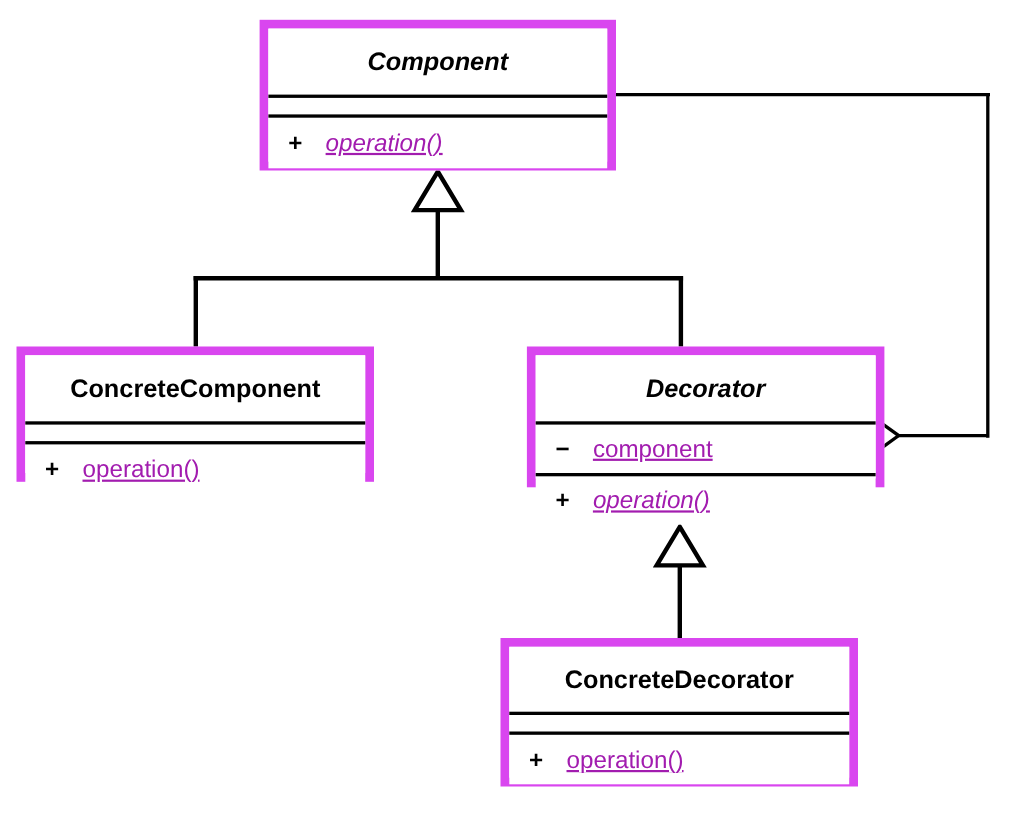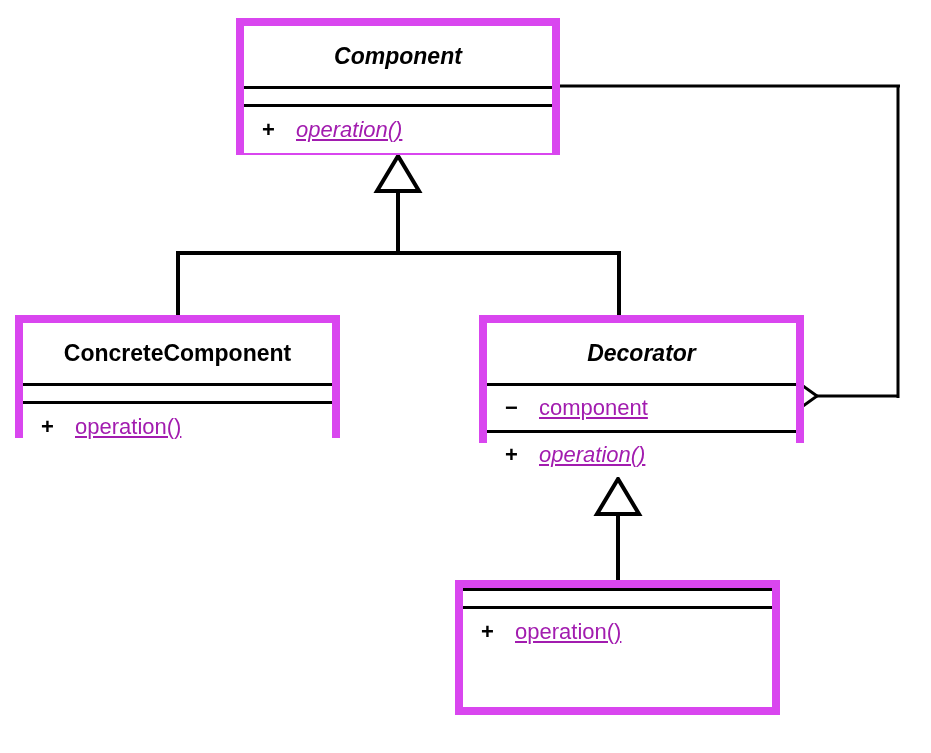--- a/index.html
+++ b/index.html
@@ -156,20 +156,23 @@
     </div>
     <div class="uml-compartment divided" style="height:47px;">
       <div class="member-row">
         <span class="visibility">+</span>
         <span class="member-name abstract">operation()</span>
       </div>
     </div>
   </div>
 
   <div class="uml-class" style="left:455px; top:580px; width:325px; height:135px;">
+    <div class="uml-compartment title-compartment" style="height:59px;">
+      <span class="class-title">ConcreteDecorator</span>
+    </div>
     <div class="uml-compartment divided empty-compartment" style="height:18px;"></div>
     <div class="uml-compartment divided" style="height:48px;">
       <div class="member-row">
         <span class="visibility">+</span>
         <span class="member-name">operation()</span>
       </div>
     </div>
   </div>
 
 </div>

